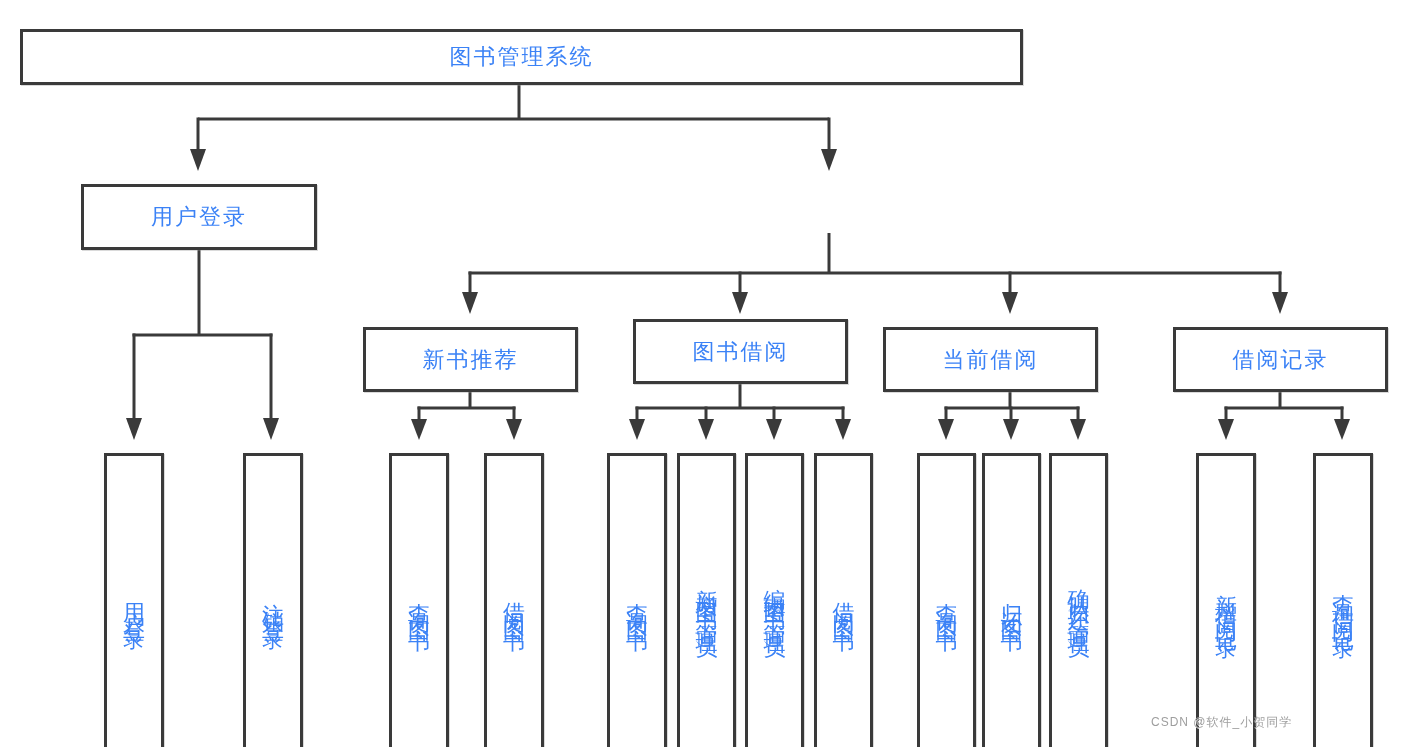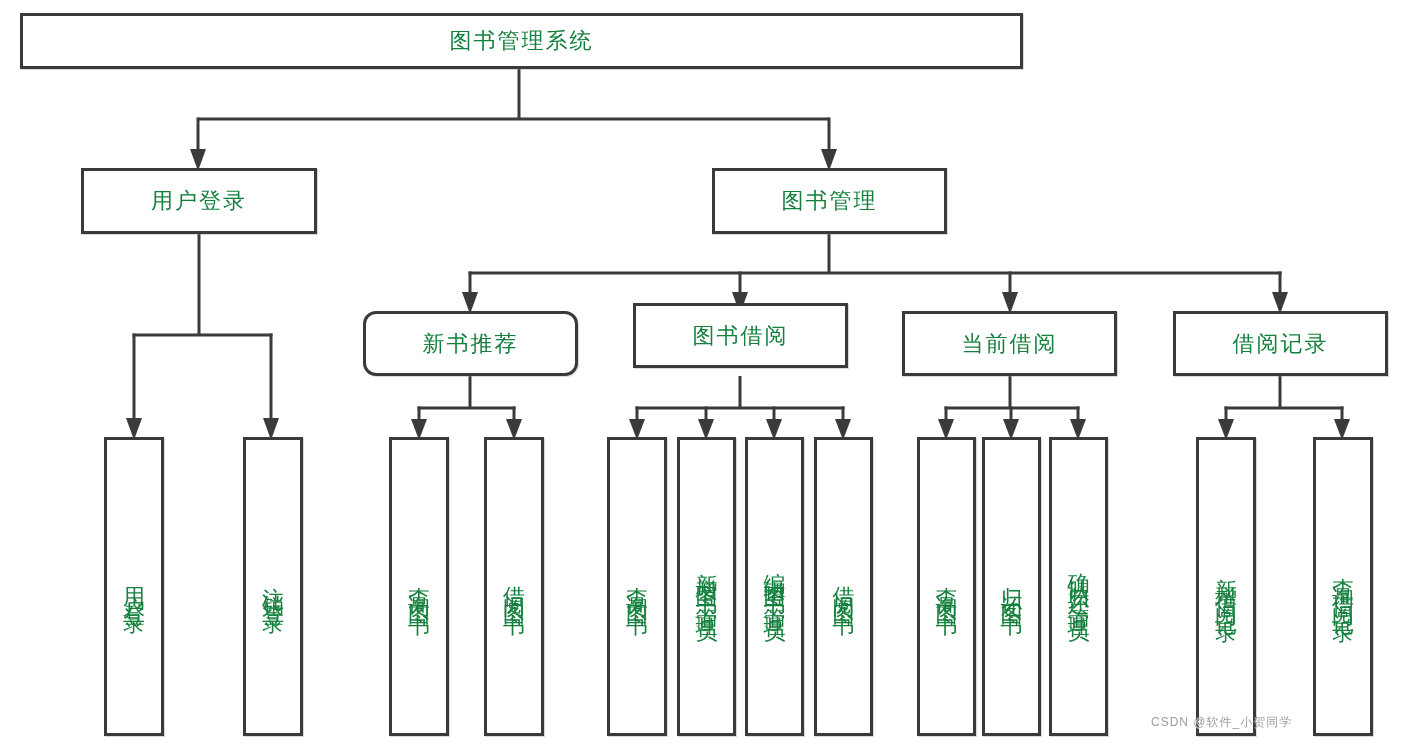--- a/index.html
+++ b/index.html
@@ -17,22 +17,23 @@
     width: 1405px; height: 747px;
   }
   .node {
     position: absolute;
     box-sizing: border-box;
     background: #ffffff;
     border: 3px solid #3a3a3a;
     display: flex;
     align-items: center;
     justify-content: center;
-    color: #15803d;
+    color: #3b82f6;
     box-shadow: 1px 1px 0 rgba(150,150,150,0.35);
+    margin-top: 16px;
   }
   .hbox {
     font-size: 22px;
     letter-spacing: 2px;
     white-space: nowrap;
   }
   .vbox {
     writing-mode: vertical-rl;
     text-orientation: mixed;
     font-size: 22px;
@@ -123,25 +124,24 @@
       <polygon points="1003,419 1019,419 1011,440"></polygon>
       <polygon points="1070,419 1086,419 1078,440"></polygon>
       <polygon points="1218,419 1234,419 1226,440"></polygon>
       <polygon points="1334,419 1350,419 1342,440"></polygon>
     </g>
   </svg>
 
   <div class="node hbox" style="left:20px; top:13px; width:1003px; height:56px;">图书管理系统</div>
 
   <div class="node hbox" style="left:81px; top:168px; width:236px; height:66px;">用户登录</div>
-  <div class="node hbox" style="left:712px; top:168px; width:235px; height:66px;">图书管理</div>
 
-  <div class="node hbox" style="left:363px; top:311px; width:215px; height:65px;border-radius:13px;">新书推荐</div>
+  <div class="node hbox" style="left:363px; top:311px; width:215px; height:65px;">新书推荐</div>
   <div class="node hbox" style="left:633px; top:303px; width:215px; height:65px;">图书借阅</div>
-  <div class="node hbox" style="left:902px; top:311px; width:215px; height:65px;">当前借阅</div>
+  <div class="node hbox" style="left:883px; top:311px; width:215px; height:65px;">当前借阅</div>
   <div class="node hbox" style="left:1173px; top:311px; width:215px; height:65px;">借阅记录</div>
 
   <div class="node vbox" style="left:104px; top:437px; width:60px; height:299px;">用户登录</div>
   <div class="node vbox" style="left:243px; top:437px; width:60px; height:299px;">注销登录</div>
 
   <div class="node vbox" style="left:389px; top:437px; width:60px; height:299px;">查询图书</div>
   <div class="node vbox" style="left:484px; top:437px; width:60px; height:299px;">借阅图书</div>
 
   <div class="node vbox" style="left:607px; top:437px; width:60px; height:299px;">查询图书</div>
   <div class="node vbox tight" style="left:677px; top:437px; width:59px; height:299px;">新增图书（管理员）</div>

